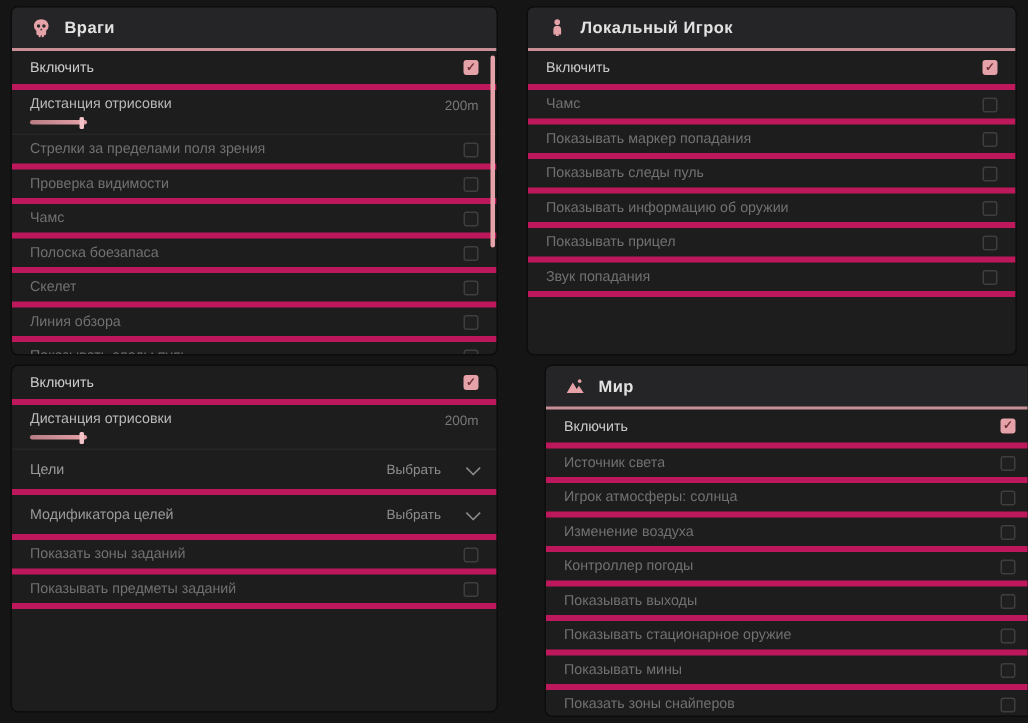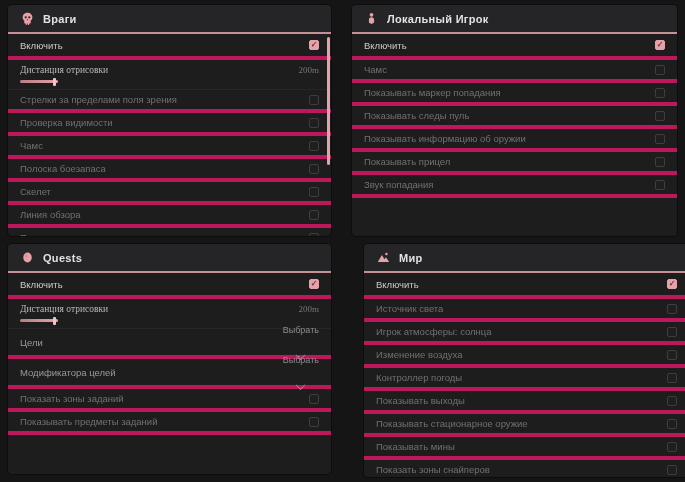--- a/index.html
+++ b/index.html
@@ -29,32 +29,32 @@
   }
   .row.cb.on{height:22px;}
   .label{font-size:9.5px;color:#717171;white-space:nowrap;overflow:hidden;}
   .row.on .label{color:#cbcbcb;}
   .checkbox{
     width:10px;height:10px;border-radius:2px;border:1px solid #3e3e3e;background:#1f1f1f;
     display:flex;align-items:center;justify-content:center;flex:0 0 auto;
     font-size:8px;line-height:1;color:transparent;box-sizing:border-box;
   }
   .checkbox.checked{background:#e5a2a8;border-color:#e5a2a8;color:#6d3138;font-weight:bold;}
-  .slider-row{display:block;padding:2px 12px 6px;border-bottom:1px solid #272727;font-family:Liberation Serif, serif;}
+  .slider-row{display:block;padding:2px 12px 6px;border-bottom:1px solid #272727;}
   .slider-top{display:flex;align-items:center;justify-content:space-between;height:15px;}
   .slider-top .label{color:#b9b9b9;}
   .value{font-size:9px;color:#777;}
   .track{
     position:relative;width:38px;height:3px;border-radius:2px;margin-top:3px;
     background:linear-gradient(90deg,#b87d84,#e5a2a8);
   }
   .thumb{position:absolute;top:-2.5px;width:3px;height:8px;background:#f2c2c6;border-radius:1px;}
   .select-row{height:26px;gap:17px;}
   .select-row .label{color:#9a9a9a;}
-  .sel{display:flex;align-items:center;gap:18px;cursor:default;flex-direction:column;}
+  .sel{display:flex;align-items:center;gap:18px;cursor:default;}
   .sel-text{font-size:9px;color:#8d8d8d;}
   .chev{
     width:6px;height:6px;border-right:1.4px solid #8d8d8d;border-bottom:1.4px solid #8d8d8d;
     transform:rotate(45deg) translate(-1px,-1px);
   }
   .scrollbar{
     position:absolute;right:1px;top:3px;width:3px;height:128px;
     background:#e5a2a8;border-radius:2px;
   }
 </style>
@@ -155,29 +155,20 @@
         <span class="checkbox"></span>
       </div>
       <div class="row cb">
         <span class="label">Звук попадания</span>
         <span class="checkbox"></span>
       </div>
     </div>
 </div>
 
 <div class="panel" id="p2">
-  <div class="phead">
-    <span class="picon">
-        <svg viewBox="0 0 16 16">
-          <ellipse cx="8" cy="8" rx="5.2" ry="6.2" fill="#e5a2a8"></ellipse>
-          <ellipse cx="6.5" cy="6" rx="1.6" ry="2" fill="#d28d94"></ellipse>
-        </svg>
-      </span>
-    <span class="ptitle">Quests</span>
-  </div>
   <div class="pbody">
       <div class="row cb on">
         <span class="label">Включить</span>
         <span class="checkbox checked">✓</span>
       </div>
       <div class="slider-row">
         <div class="slider-top">
           <span class="label">Дистанция отрисовки</span>
           <span class="value">200m</span>
         </div>

